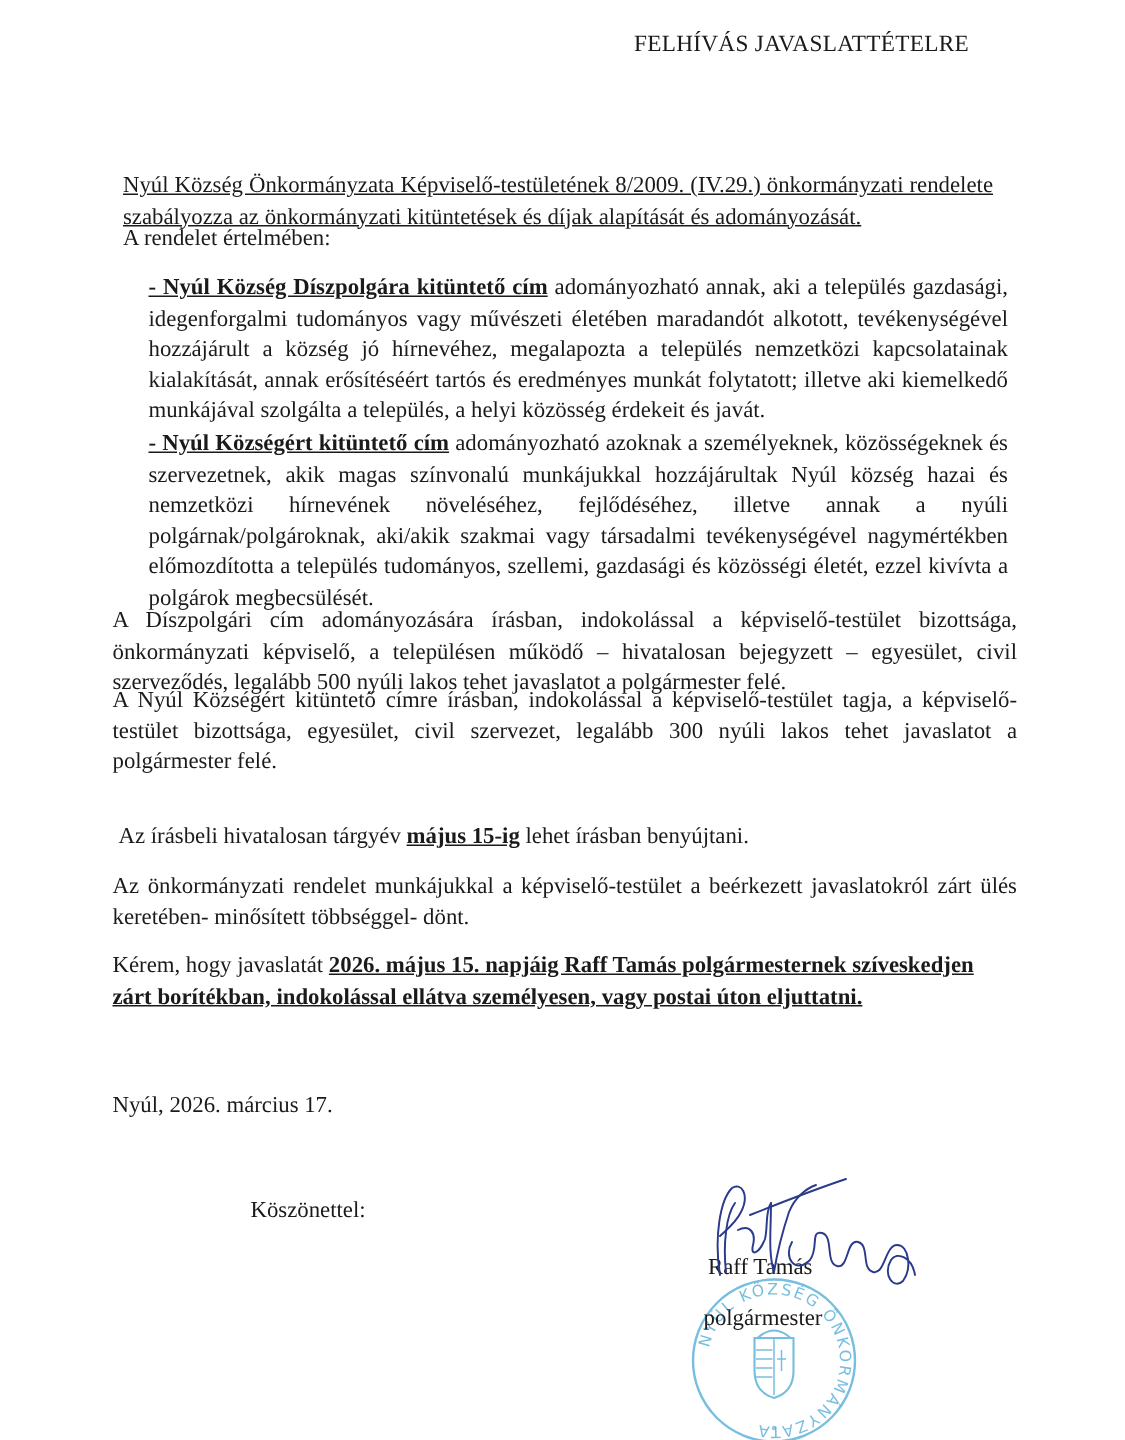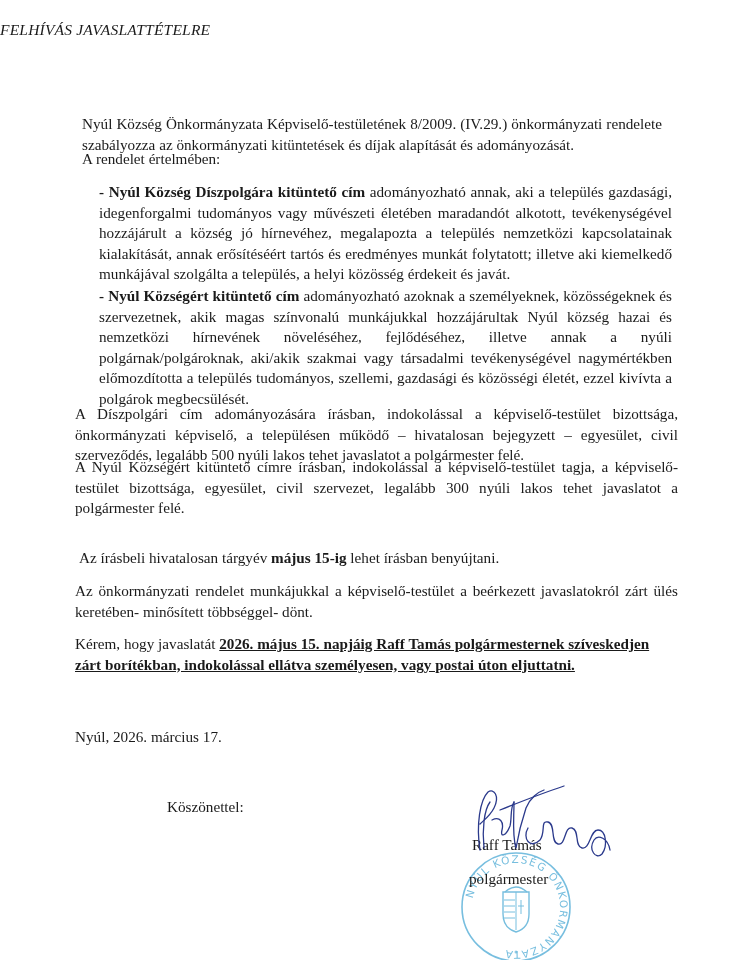--- a/index.html
+++ b/index.html
@@ -1,35 +1,35 @@
 <!DOCTYPE html>
 <html><head>
 <meta charset="utf-8">
 <style>
   html, body { margin: 0; padding: 0; background: #ffffff; }
   body { width: 750px; height: 960px; position: relative; overflow: hidden;
          font-family: "Liberation Serif", "DejaVu Serif", serif; color: #1a1a1a; }
   .abs { position: absolute; }
-  .title { top: 21px; left: 0; width: 646px; text-align: left; font-size: 15.5px; letter-spacing: 0.2px; font-style: italic; }
+  .title { top: 21px; left: 0; width: 646px; text-align: right; font-size: 15.5px; letter-spacing: 0.2px; }
   .p { font-size: 15.2px; line-height: 20.6px; }
   .just { text-align: justify; text-align-last: left; }
-  .intro { top: 114px; left: 82px; width: 580px; }
+  .intro { top: 114px; left: 82px; width: 580px; text-decoration: underline; }
   .rendelet { top: 149px; left: 82px; }
   .item1 { top: 182px; left: 99px; width: 573px; }
   .item2 { top: 286px; left: 99px; width: 573px; }
   .para3 { top: 404px; left: 75px; width: 603px; }
   .para4 { top: 457px; left: 75px; width: 603px; }
   .para5 { top: 548px; left: 79px; }
   .para6 { top: 581px; left: 75px; width: 603px; }
   .para7 { top: 634px; left: 75px; width: 603px; }
   .date { top: 727px; left: 75px; }
   .thanks { top: 797px; left: 167px; text-align: center; }
   .signame { top: 835px; left: 472px; text-align: right; }
   .sigrole { top: 869px; left: 469px; }
-  b { font-weight: bold; }
+  b { font-weight: bold; text-decoration: underline; }
   .ul { font-weight: bold; text-decoration: underline; text-align: center; }
   .stamp { top: 848px; left: 457px; width: 118px; height: 118px; }
   .signature { top: 780px; left: 470px; width: 150px; height: 90px; }
 </style>
 </head>
 <body>
 
 <div class="abs title">FELHÍVÁS JAVASLATTÉTELRE</div>
 
 <div class="abs p just intro">Nyúl Község Önkormányzata Képviselő-testületének 8/2009. (IV.29.) önkormányzati rendelete szabályozza az önkormányzati kitüntetések és díjak alapítását és adományozását.</div>

